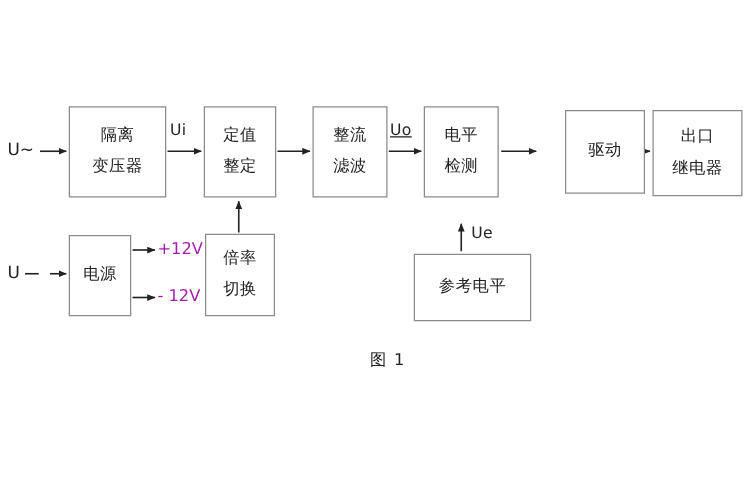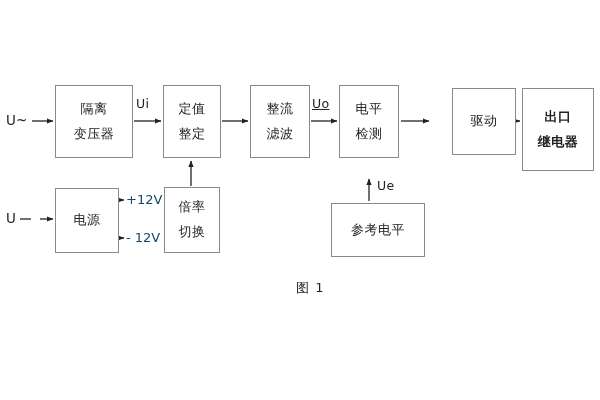--- a/index.html
+++ b/index.html
@@ -49,21 +49,21 @@
   }
   .io-label {
     position: absolute;
     font-size: 13.5px;
     color: #222222;
     white-space: nowrap;
   }
   .rail-label {
     position: absolute;
     font-size: 13px;
-    color: #0c4a6e;
+    color: #a21caf;
     white-space: nowrap;
   }
   .caption {
     position: absolute;
     font-size: 13px;
     color: #222222;
     white-space: nowrap;
     letter-spacing: 1px;
   }
   svg.wires {
@@ -146,26 +146,26 @@
 
   <div class="block" style="left:339px; top:85px; width:60px; height:73px;">
     <span class="ln">电平</span>
     <span class="ln">检测</span>
   </div>
 
   <div class="block" style="left:452px; top:88px; width:64px; height:67px;">
     <span class="ln">驱动</span>
   </div>
 
-  <div class="block" style="left:522px; top:88px; width:72px; height:83px;font-weight:bold;">
+  <div class="block" style="left:522px; top:88px; width:72px; height:69px;">
     <span class="ln">出口</span>
     <span class="ln">继电器</span>
   </div>
 
-  <div class="block" style="left:55px; top:188px; width:64px; height:65px;">
+  <div class="block" style="left:55px; top:188px; width:50px; height:65px;">
     <span class="ln">电源</span>
   </div>
 
   <div class="block" style="left:164px; top:187px; width:56px; height:66px;">
     <span class="ln">倍率</span>
     <span class="ln">切换</span>
   </div>
 
   <div class="block" style="left:331px; top:203px; width:94px; height:54px;">
     <span class="ln">参考电平</span>

